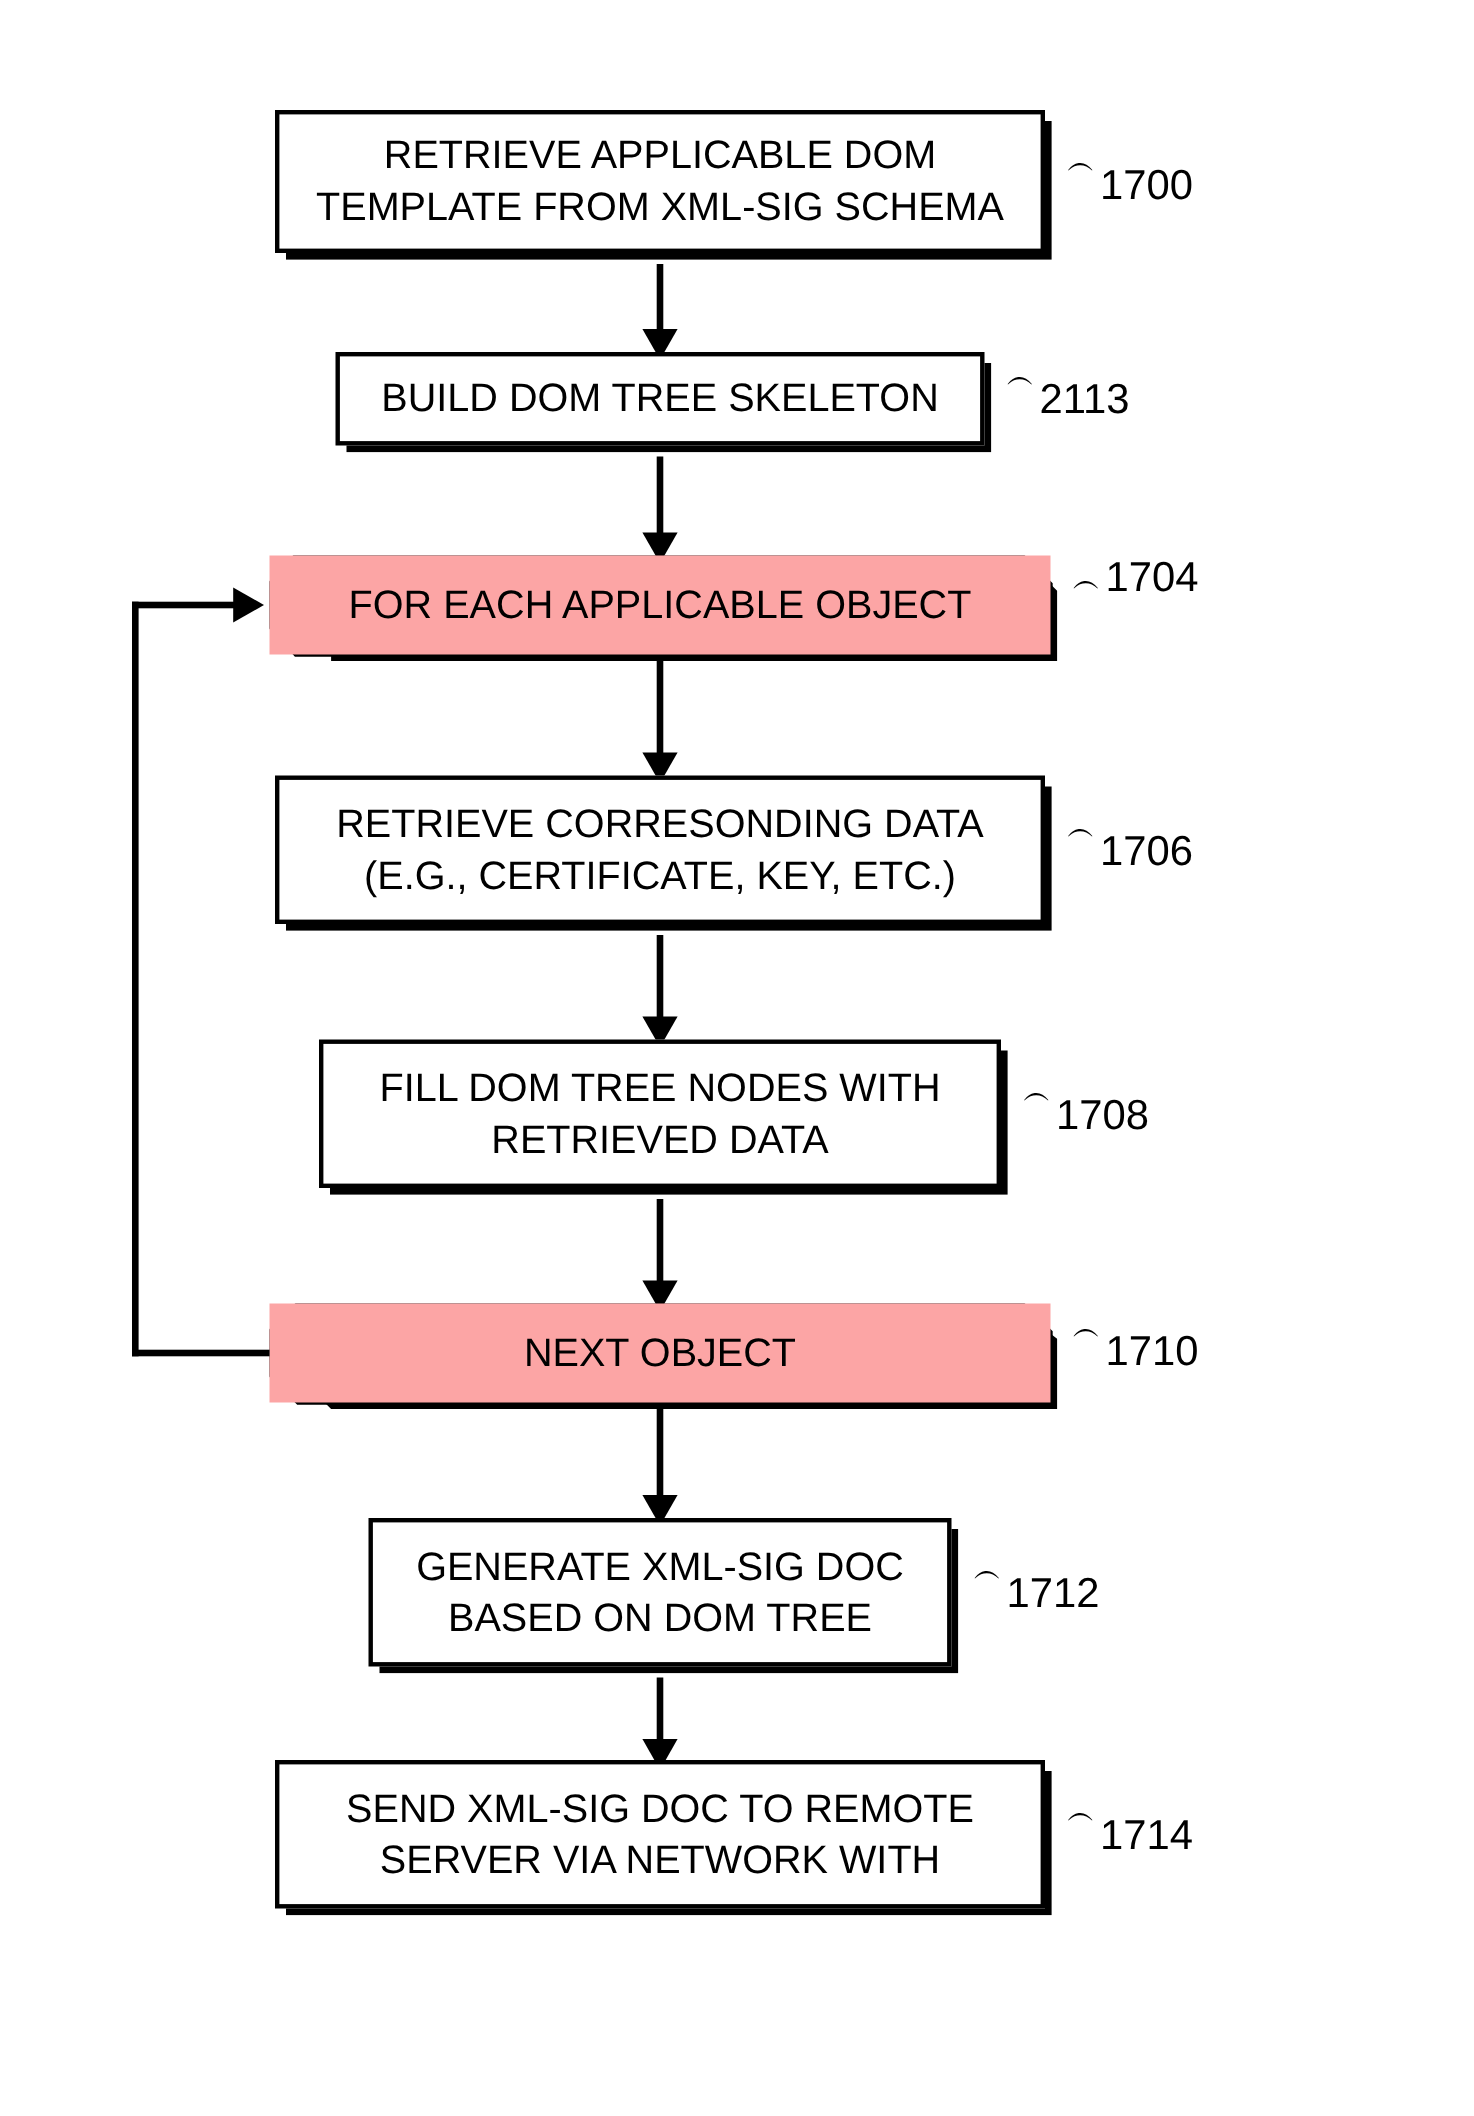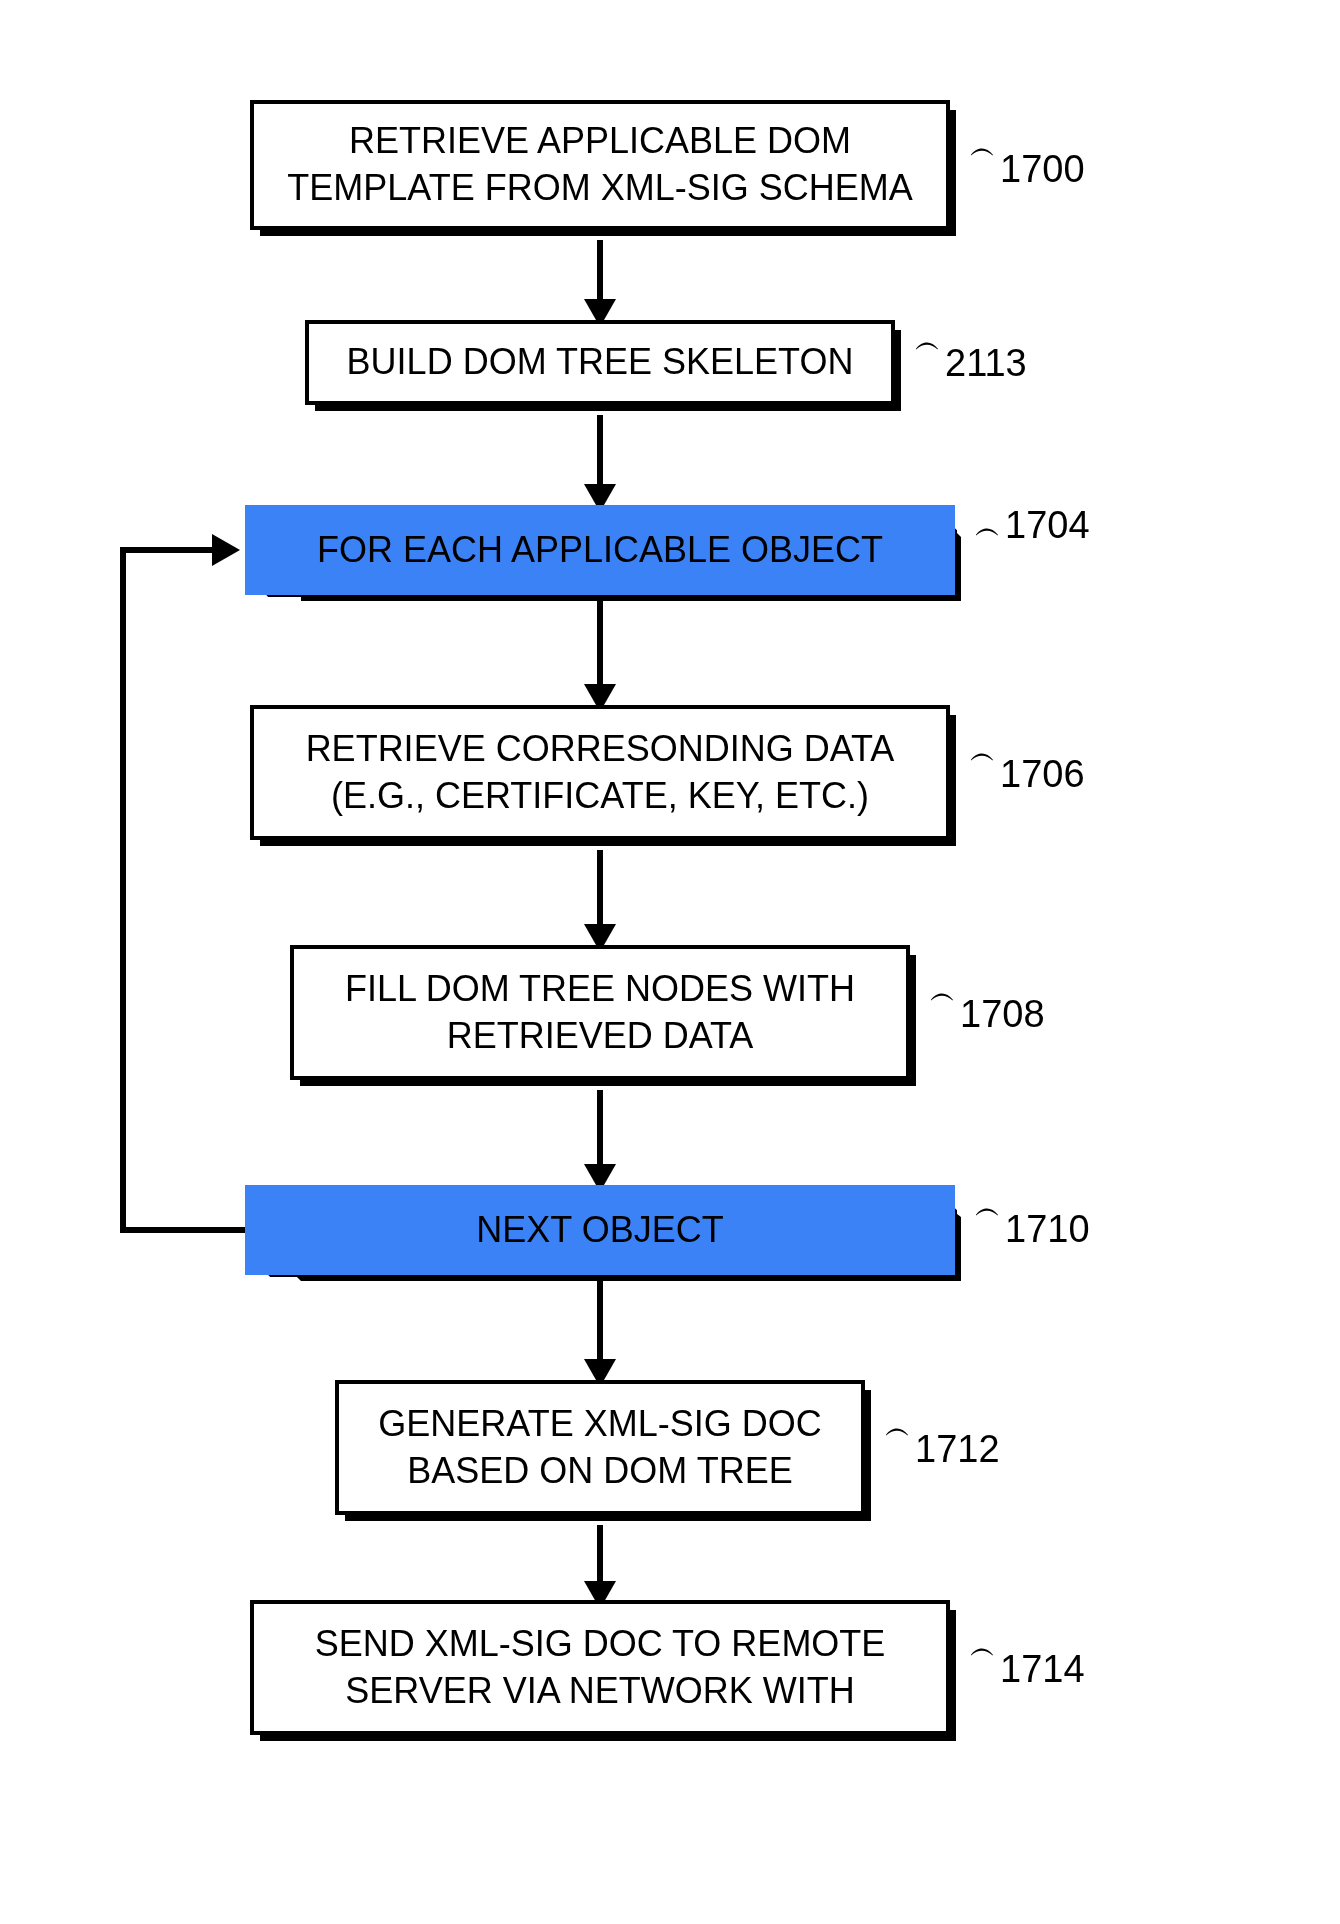--- a/index.html
+++ b/index.html
@@ -46,21 +46,21 @@
       background: black;
       z-index: -1;
     }
     
     .loop-node {
       position: absolute;
     }
     
     .loop-shape {
       position: relative;
-      background: #3b82f6;
+      background: #fca5a5;
       display: flex;
       align-items: center;
       justify-content: center;
       text-align: center;
       font-size: 36px;
       font-weight: 400;
       line-height: 1.3;
     }
     
     .label {

